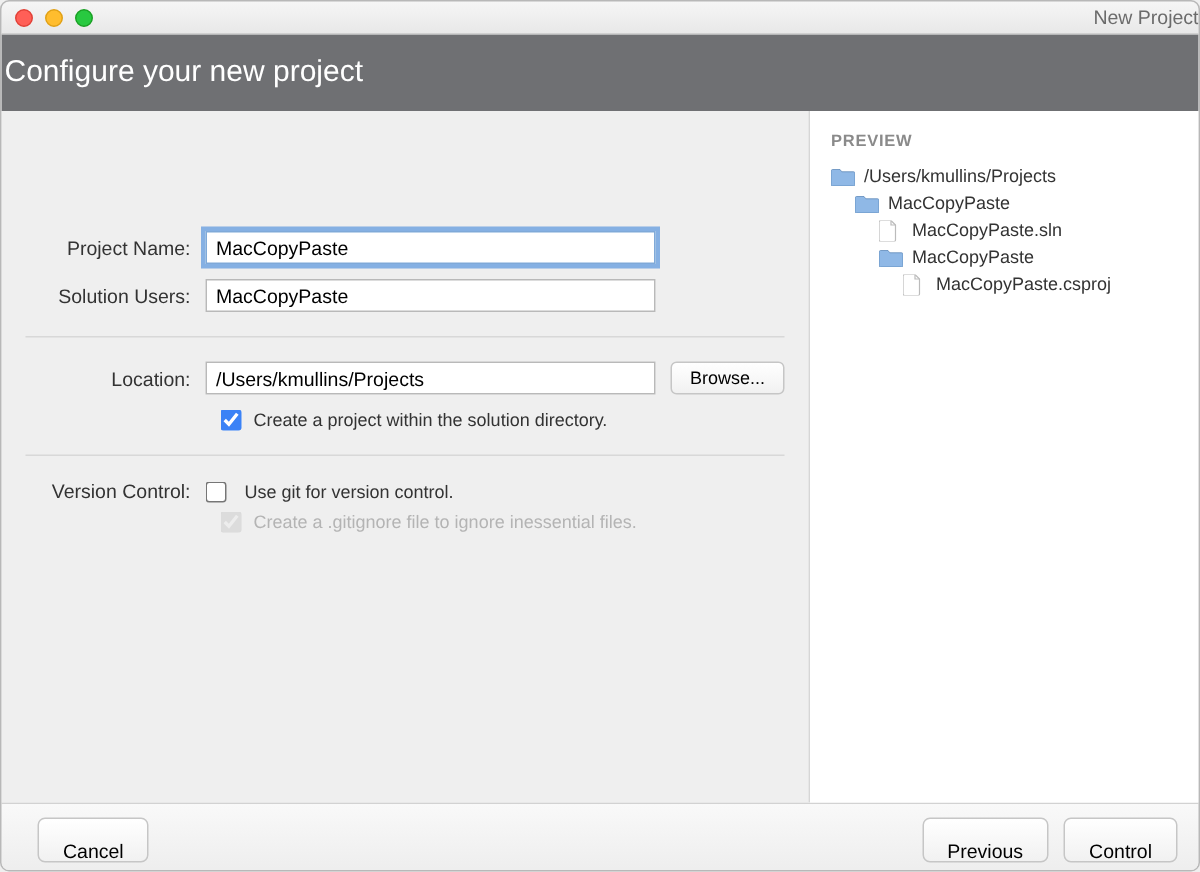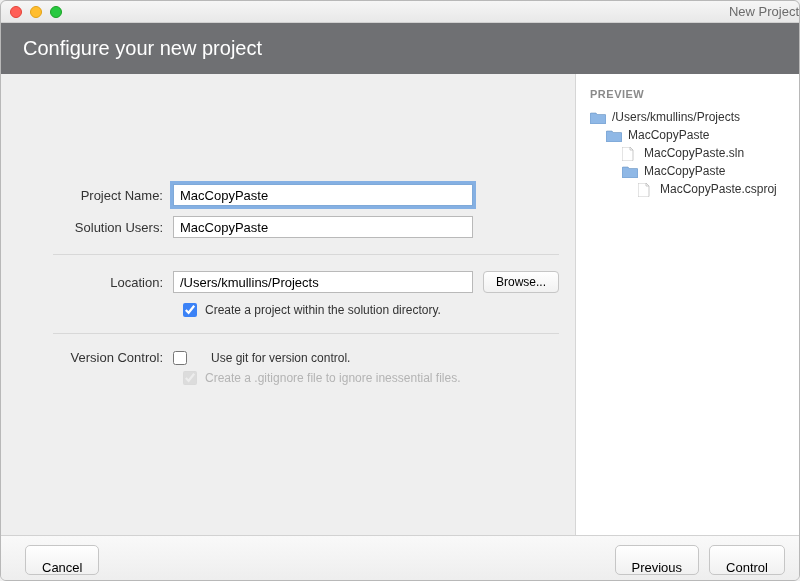--- a/index.html
+++ b/index.html
@@ -27,31 +27,30 @@
   .tl.yellow { background:#ffbd2e; border:0.5px solid #e1a116;}
   .tl.green { background:#28c940; border:0.5px solid #1ba125;}
   .titlebar-title {
     flex:1; text-align:right; font-size:13px; color:#6b6b6b;
   }
   .header-band {
     background:#6f7073;
     color:#fff;
     font-size:20px;
     font-weight:400;
-    padding: 14px 22px;
+    padding: 14px 2px;
   }
   .body-area {
     display:flex;
     height: calc(581px - 22px - 50px - 48px);
     background:#efefef;
   }
   .form-col {
     flex:1;
-    padding: 110px 16px 20px 16px;
-    margin-left: 36px;
+    padding: 80px 16px 20px 16px;
   }
   .preview-col {
     width: 284px;
     background:#ffffff;
     border-left:1px solid #d6d6d6;
     padding: 14px 14px;
     font-size:12px;
   }
   .preview-heading {
     color:#8a8a8a;
@@ -182,21 +181,21 @@
 
     <div class="check-row">
       <input type="checkbox" checked="" style="">
       <span>Create a project within the solution directory.</span>
     </div>
 
     <hr class="sep">
 
     <div class="form-row" style="margin-bottom:6px;">
       <div class="form-label">Version Control:</div>
-      <div style="display:flex;gap:24px;">
+      <div style="display:flex;gap:12px;">
         <input type="checkbox" style="">
         <span style="font-size:12px;">Use git for version control.</span>
       </div>
     </div>
 
     <div class="check-row disabled">
       <input type="checkbox" checked="" disabled="" style="">
       <span>Create a .gitignore file to ignore inessential files.</span>
     </div>
 

